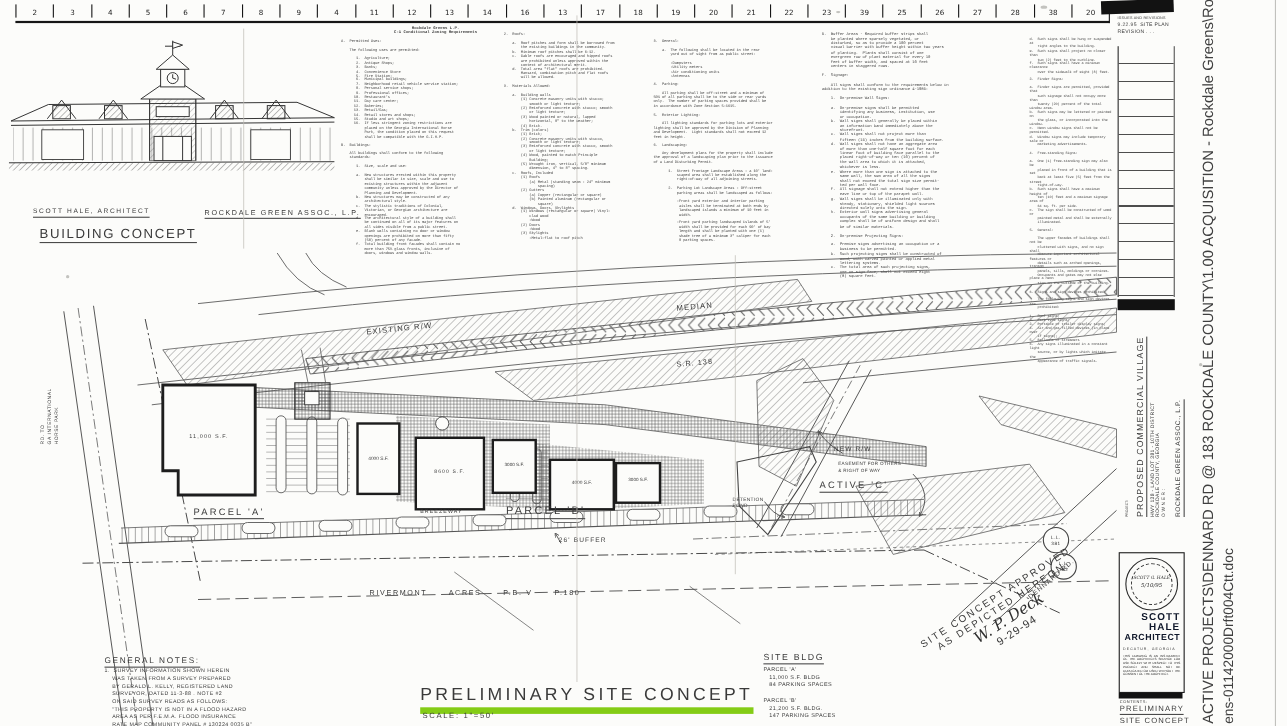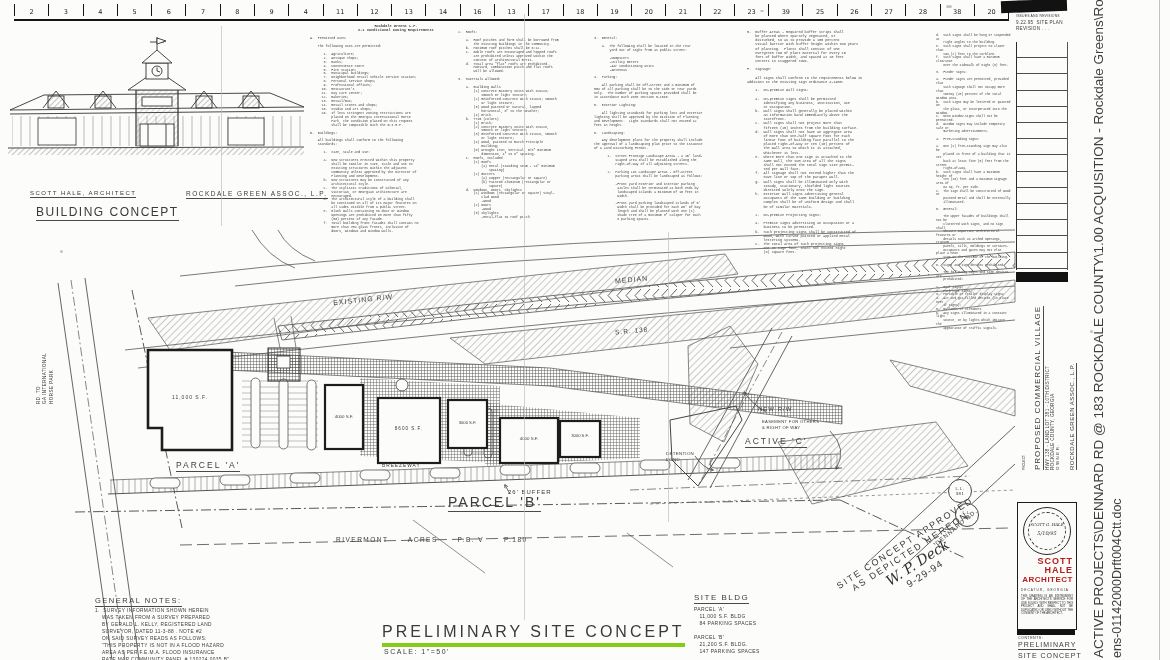--- a/index.html
+++ b/index.html
@@ -496,21 +496,21 @@
   </g>
 </svg>
 
 <div class="abs pl" style="left:333px;top:296px;font-size:7px;transform:rotate(-6deg);">EXISTING R/W</div>
 <div class="abs pl" style="left:615px;top:276px;font-size:7px;transform:rotate(-5deg);">MEDIAN</div>
 <div class="abs pl" style="left:615px;top:327px;font-size:6.5px;transform:rotate(-5deg);">S.R. 138</div>
 <div class="abs pl rot" style="left:36px;top:404px;width:112px;font-size:4.5px;line-height:1.4;letter-spacing:.5px;">RD. TO
 GA INTERNATIONAL
 HORSE PARK</div>
 <div class="abs pl u" style="left:176px;top:460px;font-size:8.5px;letter-spacing:2px;">PARCEL 'A'</div>
-<div class="abs pl u" style="left:448px;top:459px;font-size:14px;letter-spacing:2px;margin-top:35px;">PARCEL 'B'</div>
+<div class="abs pl u" style="left:460px;top:459px;font-size:10px;letter-spacing:2px;">PARCEL 'B'</div>
 <div class="abs pl u" style="left:745px;top:436px;font-size:8.5px;letter-spacing:2px;">ACTIVE 'C'</div>
 <div class="abs pl" style="left:382px;top:463px;font-size:4.8px;">BREEZEWAY</div>
 <div class="abs pl" style="left:160px;top:394px;width:60px;text-align:center;font-size:5px;">11,000 S.F.</div>
 <div class="abs pl" style="left:326px;top:414px;width:36px;text-align:center;font-size:4.4px;letter-spacing:0;">4000 S.F.</div>
 <div class="abs pl" style="left:388px;top:426px;width:42px;text-align:center;font-size:4.6px;">8600 S.F.</div>
 <div class="abs pl" style="left:448px;top:420px;width:39px;text-align:center;font-size:4.2px;letter-spacing:0;">3000 S.F.</div>
 <div class="abs pl" style="left:508px;top:436px;width:42px;text-align:center;font-size:4.4px;letter-spacing:0;">4000 S.F.</div>
 <div class="abs pl" style="left:560px;top:433px;width:40px;text-align:center;font-size:4.2px;letter-spacing:0;">3000 S.F.</div>
 <div class="abs pl" style="left:758px;top:406px;font-size:6px;">NEW R/W</div>
 <div class="abs pl" style="left:762px;top:419px;font-size:4.2px;line-height:1.4;letter-spacing:.3px;">EASEMENT FOR OTHERS
@@ -528,21 +528,21 @@
 <div class="abs hand u" style="left:95px;top:596px;font-size:7.5px;">GENERAL NOTES:</div>
 <div class="abs hand" style="left:95px;top:608px;font-size:4.8px;line-height:1.45;letter-spacing:.4px;white-space:pre-wrap;">1.  SURVEY INFORMATION SHOWN HEREIN
     WAS TAKEN FROM A SURVEY PREPARED
     BY GERALD L. KELLY, REGISTERED LAND
     SURVEYOR, DATED 11-3-88 . NOTE #2
     ON SAID SURVEY READS AS FOLLOWS:
     "THIS PROPERTY IS NOT IN A FLOOD HAZARD
     AREA AS PER F.E.M.A. FLOOD INSURANCE
     RATE MAP COMMUNITY PANEL # 130224 0035 B"</div>
 
-<div class="abs hand" style="left:382px;top:623px;font-size:16px;letter-spacing:3px;border-bottom:4px solid #84cc16;padding-bottom:2px;">PRELIMINARY SITE CONCEPT</div>
+<div class="abs hand" style="left:382px;top:623px;font-size:16px;letter-spacing:3px;border-bottom:6px solid #84cc16;padding-bottom:2px;">PRELIMINARY SITE CONCEPT</div>
 <div class="abs hand" style="left:384px;top:648px;font-size:7px;">SCALE: 1"=50'</div>
 
 <div class="abs hand u" style="left:694px;top:593px;font-size:8px;">SITE BLDG</div>
 <div class="abs hand" style="left:694px;top:606px;font-size:5px;line-height:1.4;letter-spacing:.4px;white-space:pre-wrap;">PARCEL 'A'
    11,000 S.F. BLDG
    84 PARKING SPACES
 
 PARCEL 'B'
    21,200 S.F. BLDG.
    147 PARKING SPACES</div>
@@ -569,21 +569,21 @@
   <div class="hand" style="font-size:4.4px;">OWNER:</div>
   <div class="hand u" style="font-size:6px;letter-spacing:.5px;display:inline-block;">ROCKDALE GREEN ASSOC., L.P.</div>
 </div>
 
 <div id="stampbox" class="abs" style="left:1017px;top:502px;width:58px;height:126px;">
   <div class="seal abs" style="left:5px;top:4px;width:46px;height:46px;">
     <div class="sealin abs" style="left:4px;top:4px;width:36px;height:36px;"></div>
     <div class="abs" style="left:0;top:14px;width:46px;text-align:center;font:italic 4px 'DejaVu Serif',serif;color:#2c2c2c;">SCOTT G. HALE</div>
     <div class="abs" style="left:0;top:22px;width:46px;text-align:center;font:italic 5px 'DejaVu Serif',serif;color:#2c2c2c;">5/10/95</div>
   </div>
-  <div style="position:absolute;right:3px;top:54px;text-align:right;font-family:'Liberation Sans',sans-serif;font-weight:bold;color:#b91c1c;line-height:1.05;">
+  <div style="position:absolute;right:3px;top:54px;text-align:right;font-family:'Liberation Sans',sans-serif;font-weight:bold;color:#0f172a;line-height:1.05;">
     <div style="font-size:9px;letter-spacing:1px;">SCOTT</div>
     <div style="font-size:9px;letter-spacing:1px;">HALE</div>
     <div style="font-size:8px;letter-spacing:.5px;">ARCHITECT</div>
   </div>
   <div class="abs" style="left:3px;top:85px;width:52px;font-size:3.2px;letter-spacing:1px;color:#333;font-family:'Liberation Sans',sans-serif;">DECATUR, GEORGIA</div>
   <div class="abs" style="left:3px;top:92px;width:52px;font-size:2.8px;line-height:1.25;color:#2e2e2e;font-family:'Liberation Sans',sans-serif;text-align:justify;">THIS DRAWING IS AN INSTRUMENT OF THE ARCHITECTS SERVICE FOR USE SOLELY WITH RESPECT TO THIS PROJECT AND SHALL NOT BE DUPLICATED OR USED WITHOUT THE CONSENT OF THE ARCHITECT.</div>
 </div>
 <div class="abs tbbar" style="left:1017px;top:630px;width:58px;height:5px;"></div>
 <div class="abs tbtext" style="left:1018px;top:636px;font-size:3.6px;letter-spacing:.5px;">CONTENTS:</div>
 <div class="abs hand u" style="left:1018px;top:641px;font-size:7px;letter-spacing:1px;">PRELIMINARY</div>

